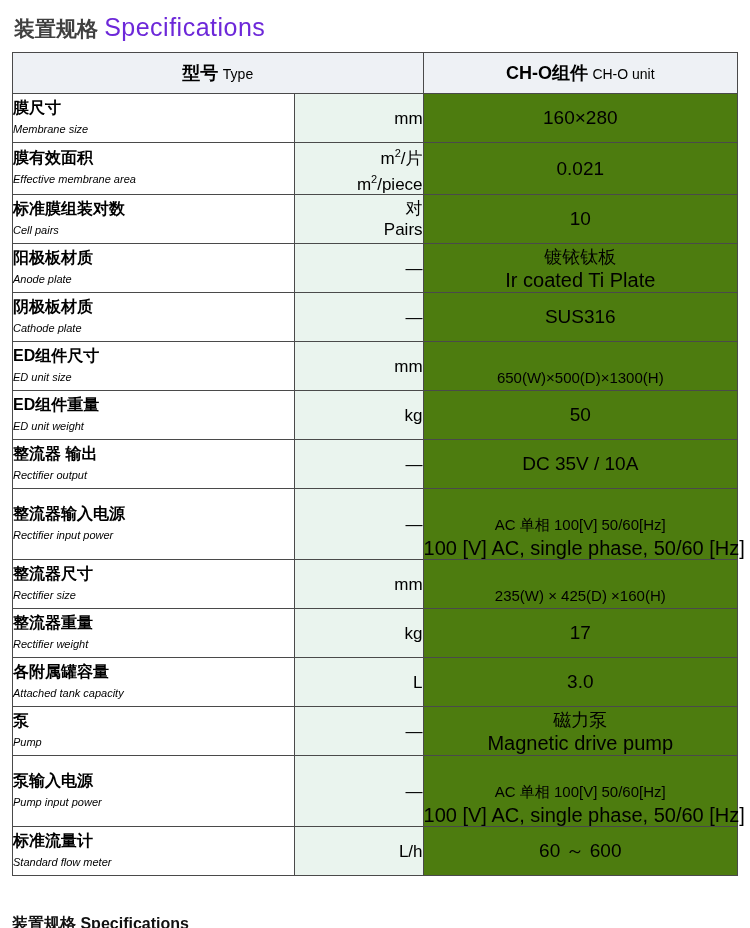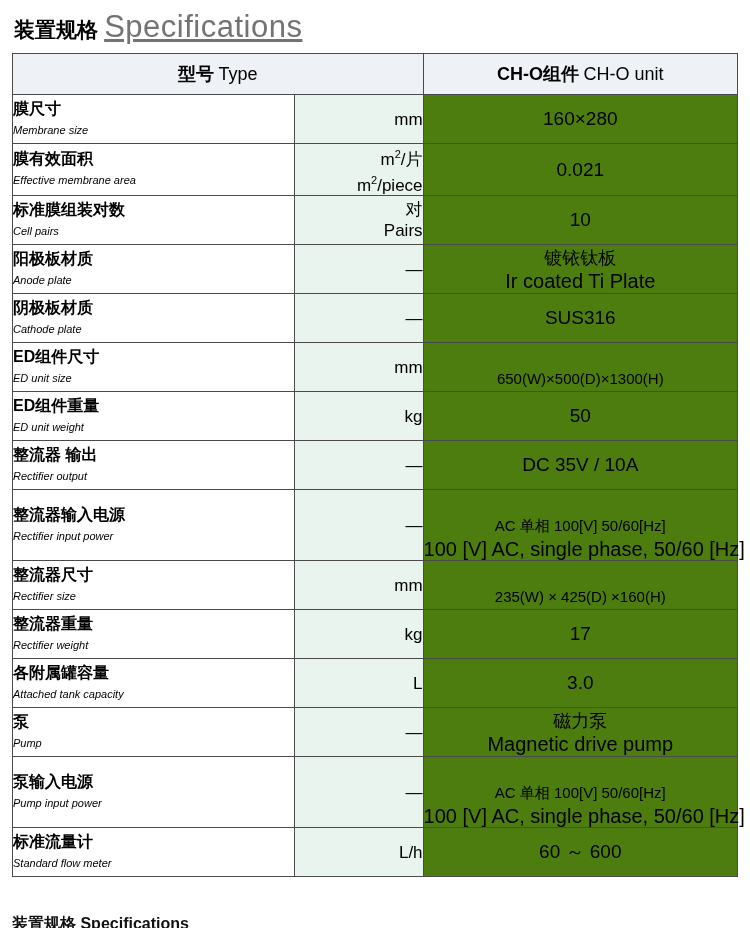--- a/index.html
+++ b/index.html
@@ -21,29 +21,28 @@
     box-sizing: border-box;
     padding: 10px 12px 0 12px;
   }
   .title {
     font-size: 22px;
     line-height: 30px;
     margin: 2px 0 8px 2px;
     white-space: nowrap;
   }
   .title .cn {
-    color: #000000;
+    color: #404040;
     font-weight: bold;
     font-size: 21px;
   }
   .title .en {
-    color: #737373;
-    font-size: 31px;
+    color: #6d28d9;
+    font-size: 25px;
     letter-spacing: 0.5px;
-    text-decoration: underline;
   }
   table.spec {
     border-collapse: collapse;
     width: 726px;
     table-layout: fixed;
     border: 1px solid #4a4a4a;
   }
   table.spec td, table.spec th {
     border: 1px solid #4a4a4a;
     padding: 0;
@@ -57,21 +56,21 @@
     background: #eef1f5;
     height: 40px;
     font-weight: normal;
     text-align: center;
   }
   thead th .cn {
     font-size: 18px;
     font-weight: bold;
   }
   thead th .en {
-    font-size: 18px;
+    font-size: 14px;
   }
   td.label {
     background: #ffffff;
     padding: 4px 6px 5px 8px;
     text-align: left;
   }
   td.label .cn {
     display: block;
     font-size: 16px;
     font-weight: bold;

